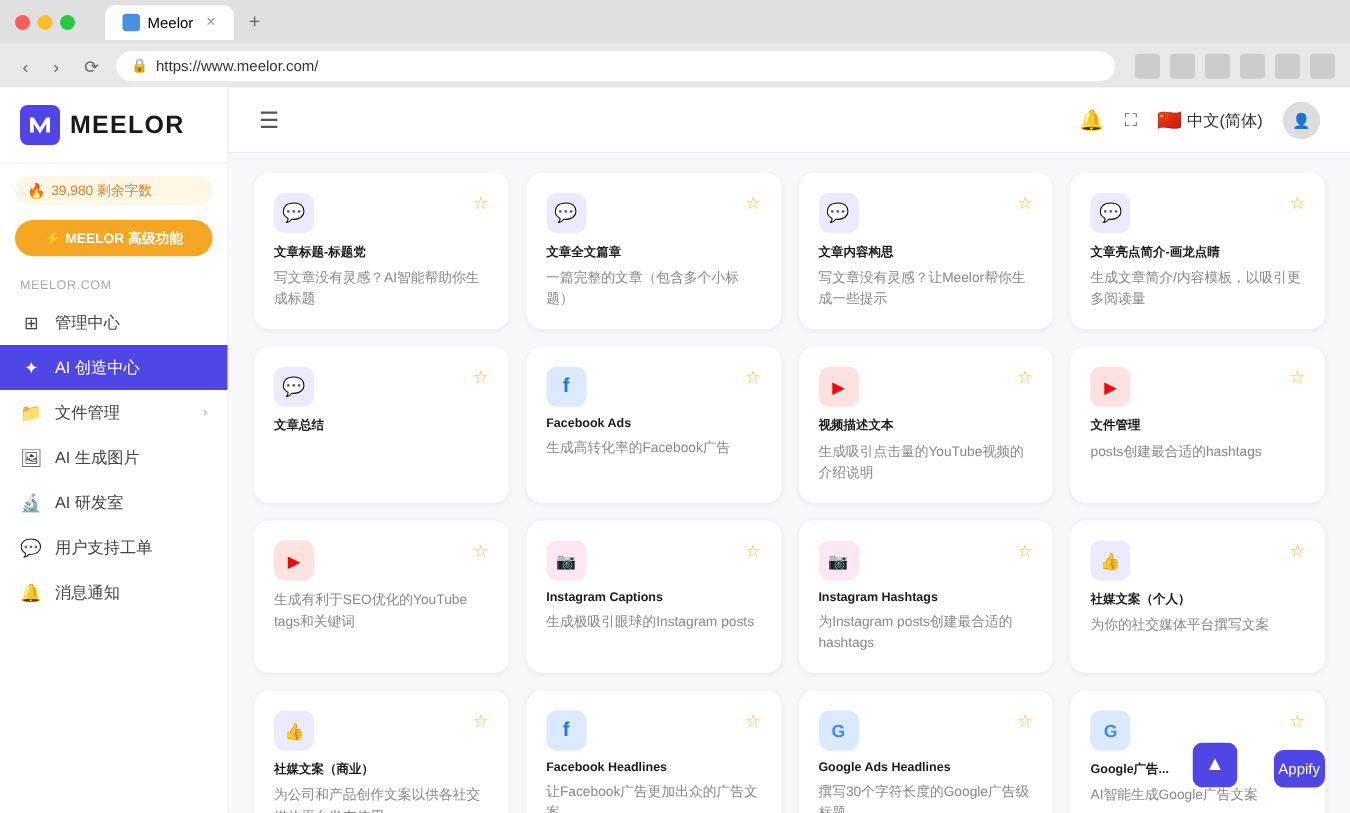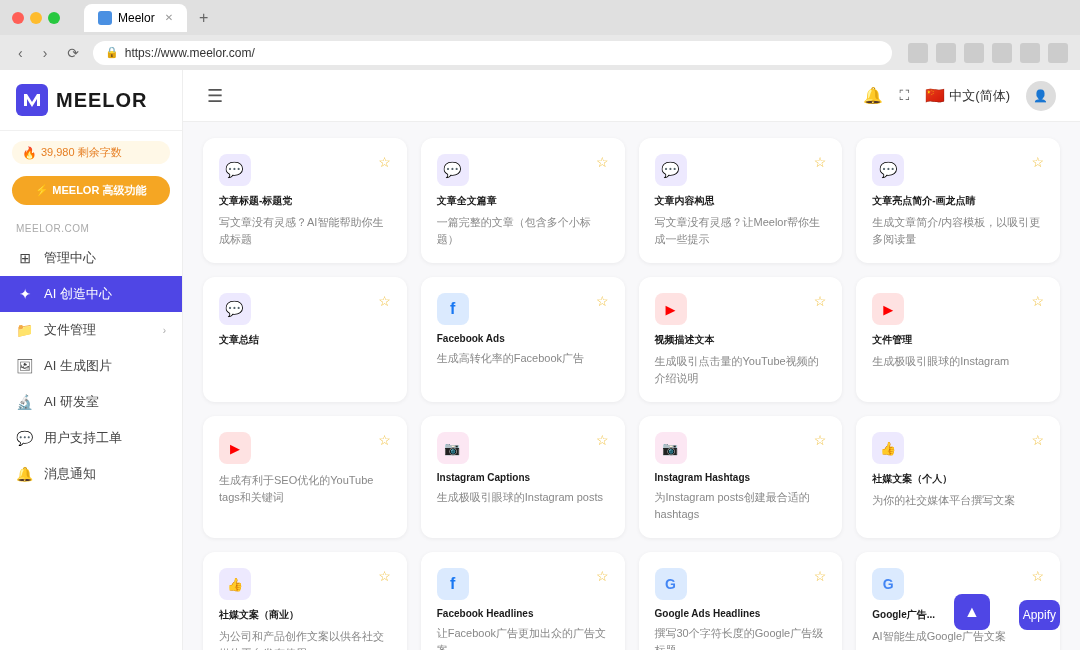--- a/index.html
+++ b/index.html
@@ -264,21 +264,21 @@
       </div>
 
       <div class="card">
         <div class="card-header">
           <div class="card-icon-wrap red">
             <span style="color:#ff0000;font-size:13px;">▶</span>
           </div>
           <span class="card-star">☆</span>
         </div>
         <div class="card-title">文件管理</div>
-        <div class="card-desc">生成极吸引眼球的Instagram</div>
+        <div class="card-desc">posts创建最合适的hashtags</div>
       </div>
 
       <div class="card">
         <div class="card-header">
           <div class="card-icon-wrap red">
             <span style="color:#ff0000;font-size:13px;">▶</span>
           </div>
           <span class="card-star">☆</span>
         </div>
         <div class="card-desc">生成有利于SEO优化的YouTube tags和关键词</div>

